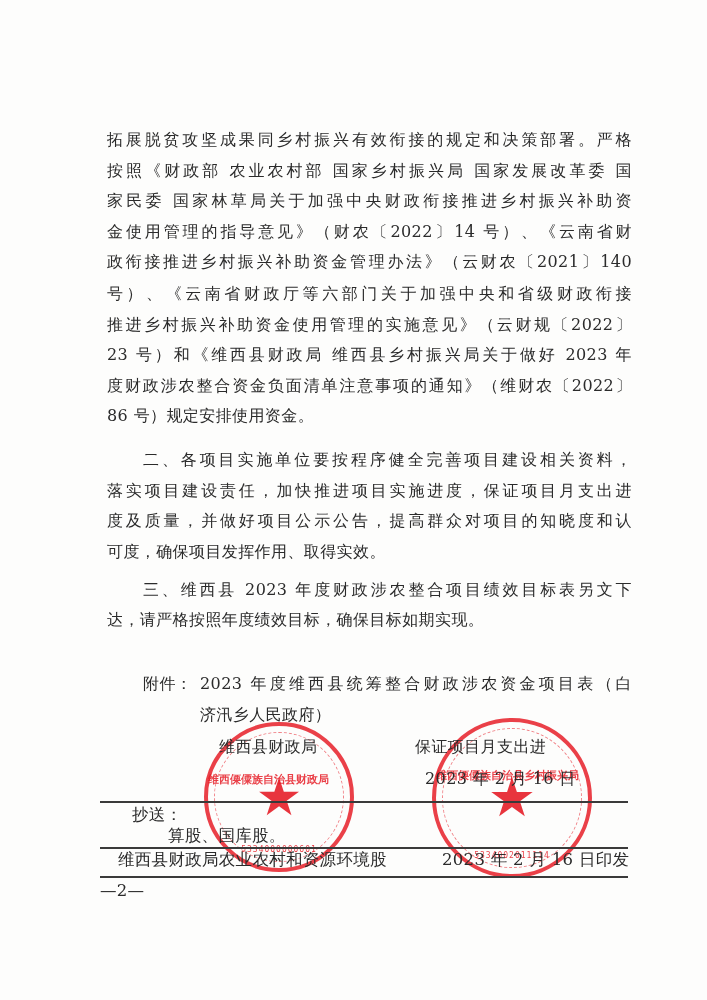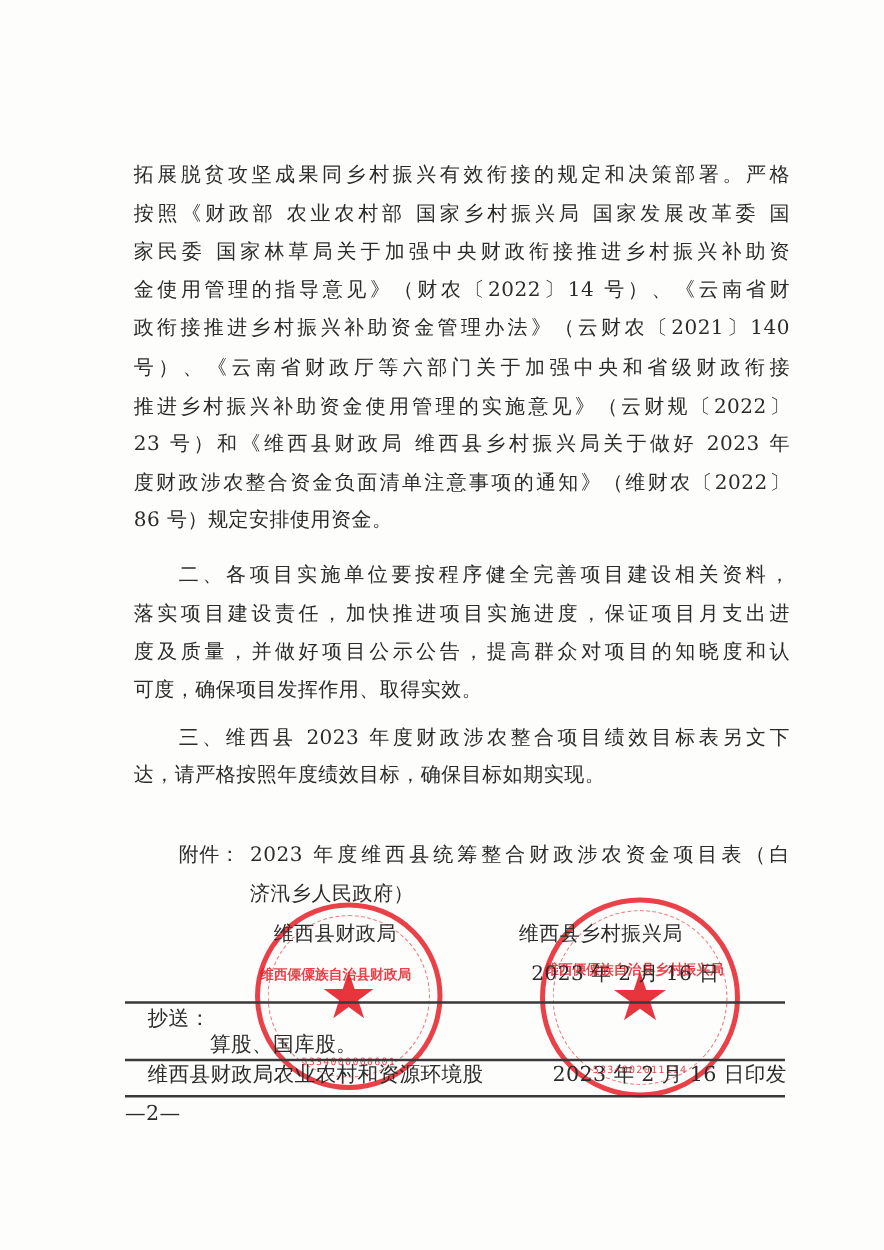--- a/index.html
+++ b/index.html
@@ -79,26 +79,26 @@
     <div class="code">5334000000601</div>
   </div>
   <div class="stamp" style="left:432px; top:718px; width:160px; height:160px">
     <div class="ring"></div>
     <div class="arc">维西傈僳族自治县乡村振兴局</div>
     <div class="star" style="font-size:54px">★</div>
     <div class="code">5334002011114</div>
   </div>
 
   <div class="line over" style="top:735px; left:219px; width:auto">维西县财政局</div>
-  <div class="line over" style="top:735px; left:415px; width:auto">维西县乡村振兴局</div>
+  <div class="line over" style="top:735px; left:415px; width:auto">保证项目月支出进</div>
   <div class="line over" style="top:767px; left:425px; width:auto">2023 年 2 月 16 日</div>
 
   <div class="rule" style="top:801px"></div>
 
-  <div class="line small over" style="top:804px; left:118px; width:auto">抄送：</div>
+  <div class="line small over" style="top:804px; left:132px; width:auto">抄送：</div>
   <div class="line small over" style="top:825px; left:168px; width:auto">算股、国库股。</div>
 
   <div class="rule" style="top:847px"></div>
 
   <div class="line small over" style="top:849px; left:118px; width:auto">维西县财政局农业农村和资源环境股</div>
   <div class="line small over" style="top:849px; left:442px; width:auto">2023 年 2 月 16 日印发</div>
 
   <div class="rule" style="top:876px"></div>
 
   <div class="line small" style="top:880px; left:100px; width:auto">—2—</div>

